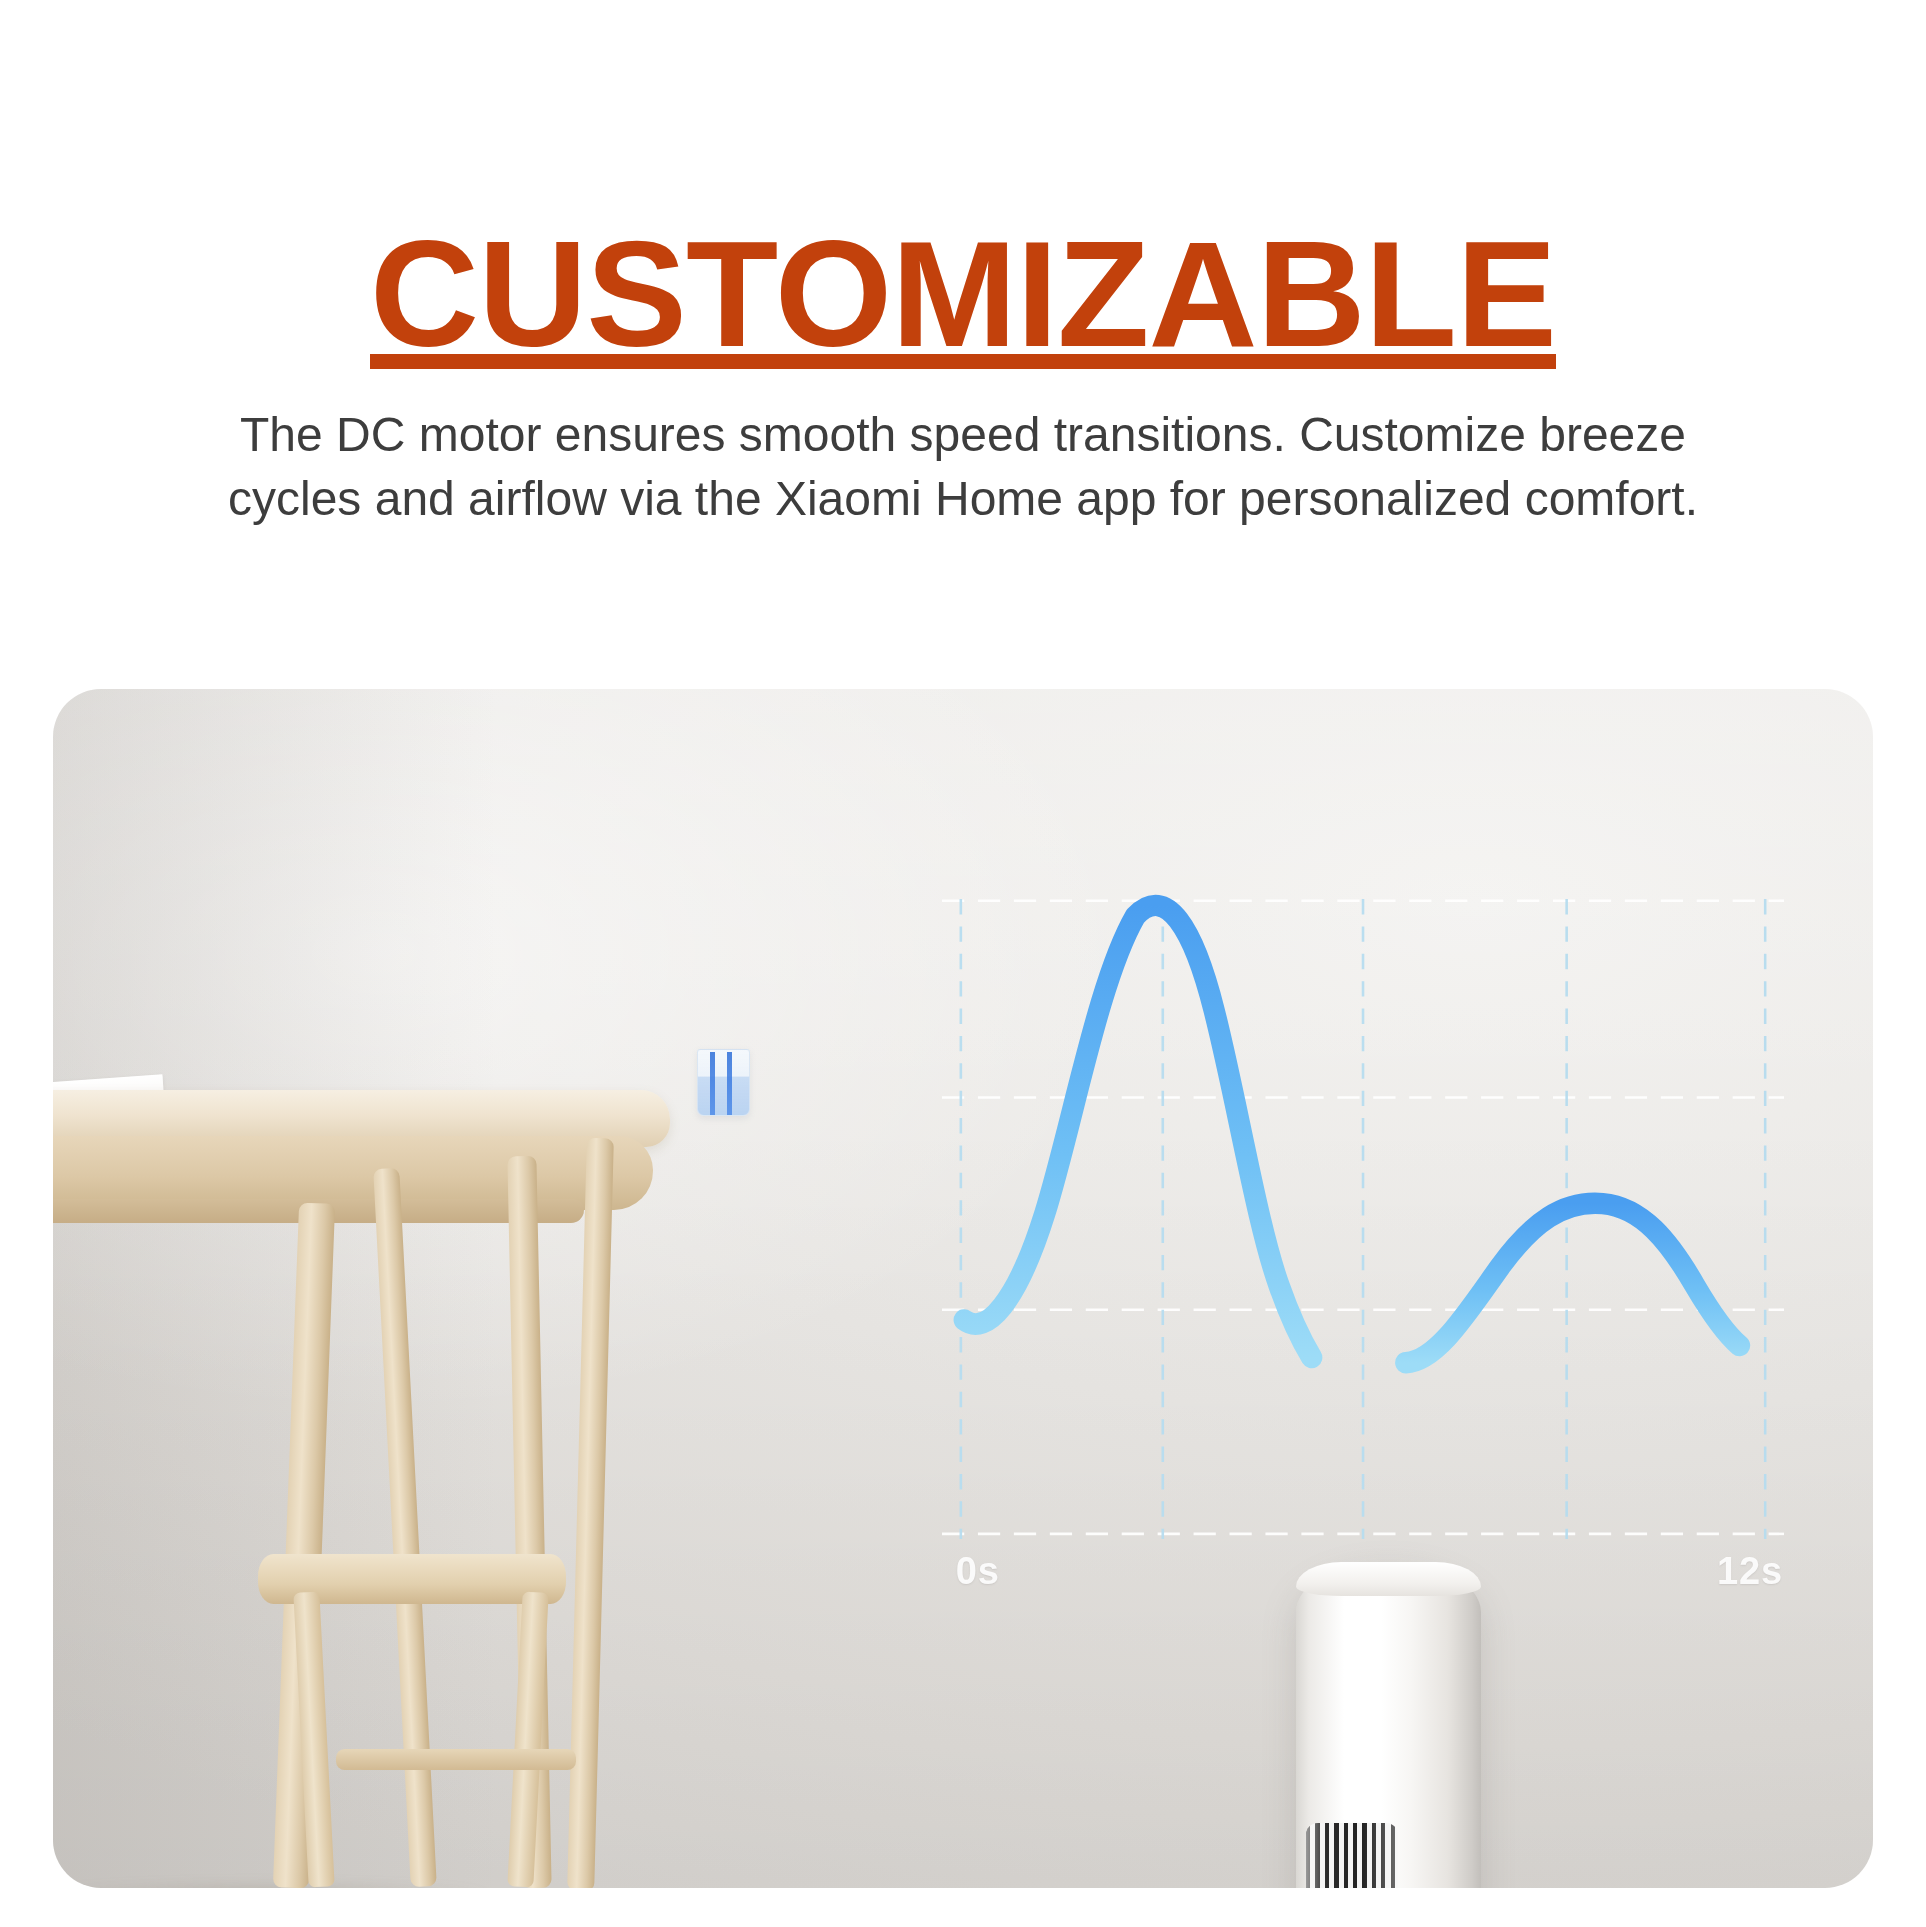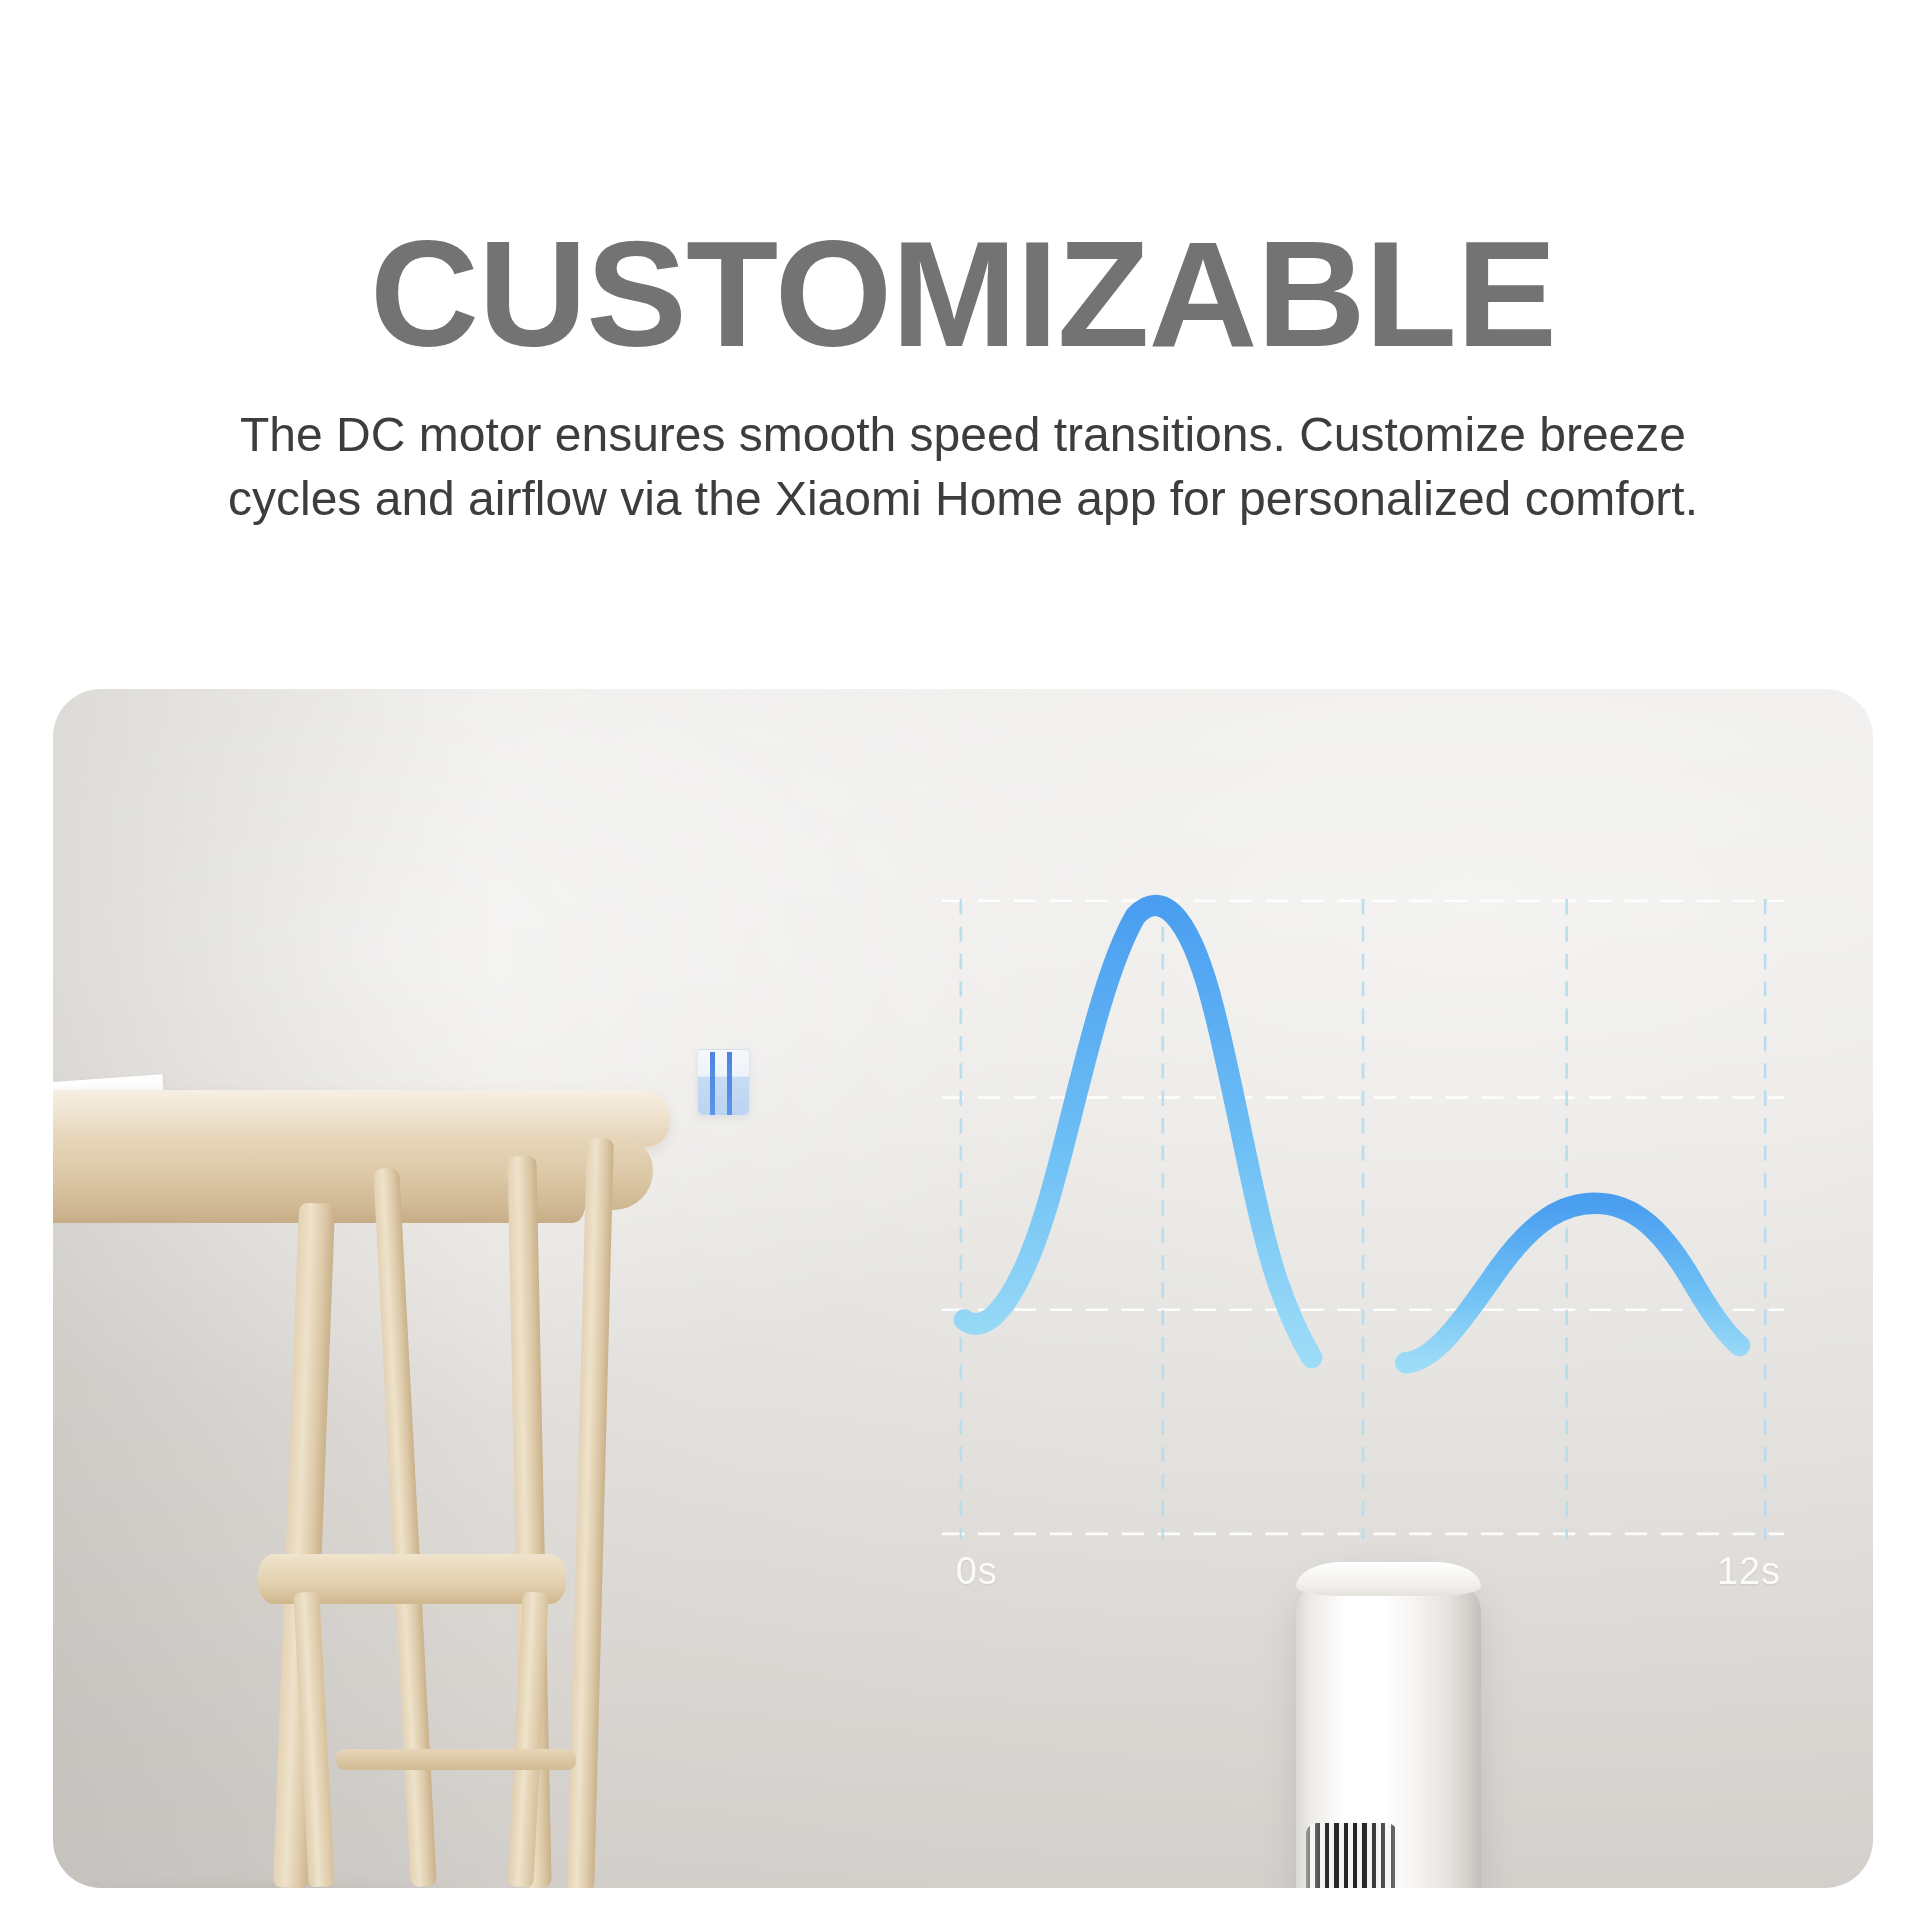--- a/index.html
+++ b/index.html
@@ -14,22 +14,23 @@
 
   
   .headline-block { position:absolute; left:0; top:0; width:1926px; text-align:center; }
 
   .headline {
     margin-top:218px;
     font-size:151px;
     font-weight:bold;
     letter-spacing:-0.9px;
     line-height:1;
-    color:#737373;
-    font-family:"Liberation Sans", sans-serif;
+    color:#c2410c;
+    font-family:"Liberation Sans", sans-serif;
+    text-decoration:underline;
   }
 
   .subhead {
     margin-top:19px;
     font-size:74px;
     font-weight:normal;
     line-height:1;
     color:#1d1d1d;
     letter-spacing:0px;
     font-family:"Liberation Sans", sans-serif;
@@ -77,20 +78,21 @@
   }
   .chart svg { position:absolute; inset:0; width:100%; height:100%; overflow:visible; }
 
   .tick-label {
     position:absolute;
     font-size:38px;
     color:rgba(255,255,255,0.90);
     font-family:"Liberation Sans", sans-serif;
     letter-spacing:0.9px;
     text-shadow:0 0.9px 1.7px rgba(120,118,114,0.18);
+    font-weight:bold;
   }
   .tick-0  { left:13.7px;  top:651px; }
   .tick-12 { left:775px; top:651px; }
 
   
   .fan {
     position:absolute;
     left:1243px; top:873px;
     width:185px; height:518px;
   }

